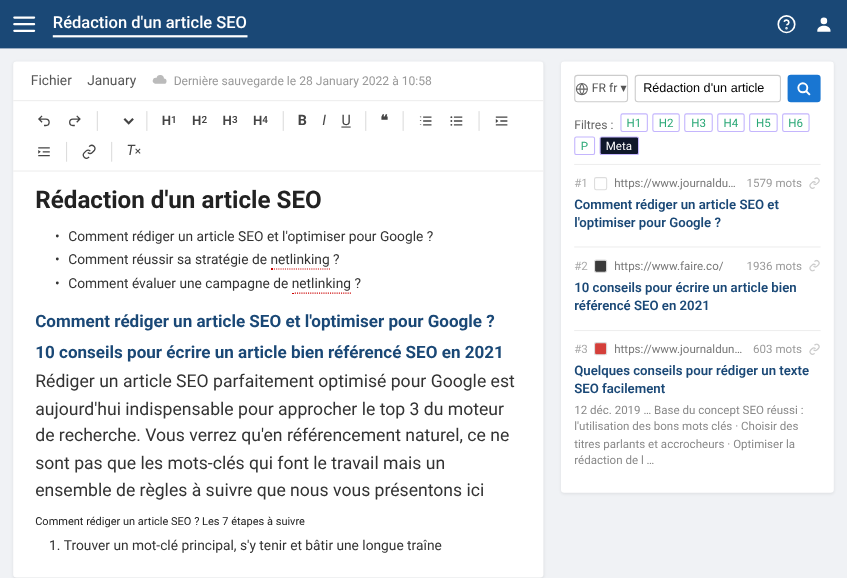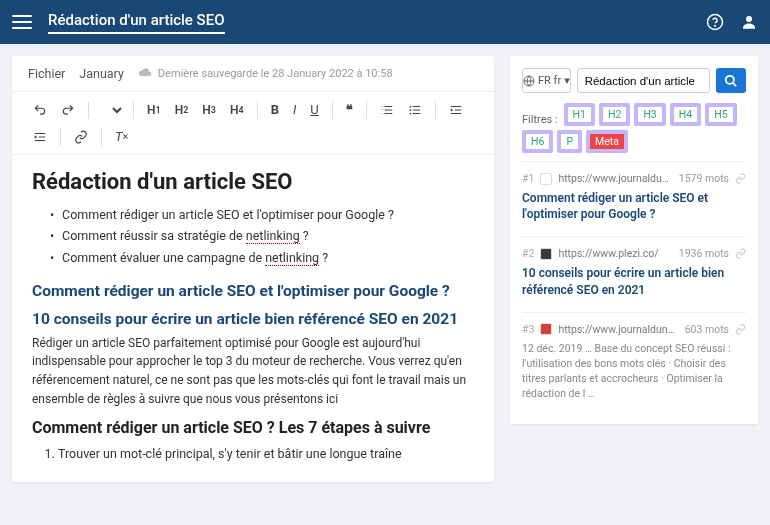--- a/index.html
+++ b/index.html
@@ -22,32 +22,32 @@
 .tb-select{border:none;font-size:12px;color:#444;padding:2px 4px;cursor:pointer;background:#fff}
 .h-btn{font-weight:600;font-size:12px}
 .h-btn sub{font-size:9px}
 .content{padding:14px 20px 8px}
 .content h1{font-size:22px;font-weight:700;color:#222;margin-bottom:10px}
 .bullets{margin:4px 0 14px 18px;font-size:12.5px;line-height:1.7;color:#333}
 .bullets li{list-style:none;position:relative;padding-left:12px}
 .bullets li:before{content:"•";position:absolute;left:0}
 .redlink{color:#333;border-bottom:1px dotted #c00}
 .content h2{font-size:15.5px;font-weight:700;color:#1a4876;margin:10px 0 6px}
-.para{font-size:12px;line-height:1.55;color:#333;margin:6px 0 10px}
-.content h3{font-size:16px;font-weight:700;color:#222;margin:10px 0 6px}
+.para{font-size:16px;line-height:1.55;color:#333;margin:6px 0 10px}
+.content h3{font-size:10px;font-weight:400;color:#222;margin:10px 0 6px}
 .olist{margin:4px 0 10px 26px;font-size:12.5px;line-height:1.7;color:#333}
 .side-panel{width:248px;background:#fff;border-radius:3px;box-shadow:0 1px 3px rgba(0,0,0,.08);padding:12px;flex-shrink:0}
 .search-row{display:flex;gap:6px;margin-bottom:10px}
 .lang-btn{border:1px solid #ccc;border-radius:3px;padding:5px 0;font-size:11px;color:#555;cursor:pointer;display:flex;align-items:center;gap:3px;background:#fff}
 .search-input{flex:1;border:1px solid #ccc;border-radius:3px;padding:5px 7px;font-size:11.5px;min-width:0}
 .search-btn{background:#1976d2;border:none;border-radius:3px;width:30px;display:flex;align-items:center;justify-content:center;cursor:pointer}
 .filters{display:flex;flex-wrap:wrap;gap:4px;align-items:flex-end;font-size:11px;margin-bottom:8px}
 .filters .lbl{color:#666;margin-right:2px}
-.fchip{border:4px solid #c4b5fd;color:#2aa876;padding:1px 5px;border-radius:2px;font-size:10.5px;cursor:pointer}
-.fchip.solid{background:#ef4444;color:#fff}
+.fchip{border:1px solid #c4b5fd;color:#2aa876;padding:1px 5px;border-radius:2px;font-size:10.5px;cursor:pointer}
+.fchip.solid{background:#0f172a;color:#fff}
 .results{margin-top:6px}
 .result{padding:10px 0;border-top:1px solid #eee}
 .r-head{display:flex;align-items:center;gap:6px;font-size:10.5px;color:#888;margin-bottom:5px}
 .r-rank{color:#aaa}
 .r-fav{width:12px;height:12px;border-radius:2px;flex-shrink:0}
 .r-url{flex:1;color:#777;overflow:hidden;text-overflow:ellipsis;white-space:nowrap}
 .r-words{color:#999;white-space:nowrap}
 .r-link{color:#ccc}
 .r-title{font-size:12px;font-weight:600;color:#1a4876;margin-bottom:4px;line-height:1.35}
 .r-snip{font-size:10.5px;color:#888;line-height:1.45}
@@ -220,21 +220,21 @@
                 <path d="M10 13a5 5 0 007 0l3-3a5 5 0 00-7-7l-1 1M14 11a5 5 0 00-7 0l-3 3a5 5 0 007 7l1-1"></path>
               </svg>
             </span>
           </div>
           <div class="r-title">Comment rédiger un article SEO et l'optimiser pour Google ?</div>
         </div>
         <div class="result">
           <div class="r-head">
             <span class="r-rank">#2</span>
             <span class="r-fav" style="background:#3a3a3a;border:1px solid #ddd"></span>
-            <span class="r-url">https://www.plezi.co/</span>
+            <span class="r-url">https://www.faire.co/</span>
             <span class="r-words">1936 mots</span>
             <span class="r-link">
               <svg width="11" height="11" viewBox="0 0 24 24" fill="none" stroke="#ccc" stroke-width="2.5">
                 <path d="M10 13a5 5 0 007 0l3-3a5 5 0 00-7-7l-1 1M14 11a5 5 0 00-7 0l-3 3a5 5 0 007 7l1-1"></path>
               </svg>
             </span>
           </div>
           <div class="r-title">10 conseils pour écrire un article bien référencé SEO en 2021</div>
         </div>
         <div class="result">
@@ -242,17 +242,18 @@
             <span class="r-rank">#3</span>
             <span class="r-fav" style="background:#d43f3a;border:1px solid #ddd"></span>
             <span class="r-url">https://www.journaldunet.com/</span>
             <span class="r-words">603 mots</span>
             <span class="r-link">
               <svg width="11" height="11" viewBox="0 0 24 24" fill="none" stroke="#ccc" stroke-width="2.5">
                 <path d="M10 13a5 5 0 007 0l3-3a5 5 0 00-7-7l-1 1M14 11a5 5 0 00-7 0l-3 3a5 5 0 007 7l1-1"></path>
               </svg>
             </span>
           </div>
+          <div class="r-title">Quelques conseils pour rédiger un texte SEO facilement</div>
           <div class="r-snip">12 déc. 2019 … Base du concept SEO réussi : l'utilisation des bons mots clés · Choisir des titres parlants et accrocheurs · Optimiser la rédaction de l …</div>
         </div>
       </div>
   </div>
 </div>
 
 </body></html>

